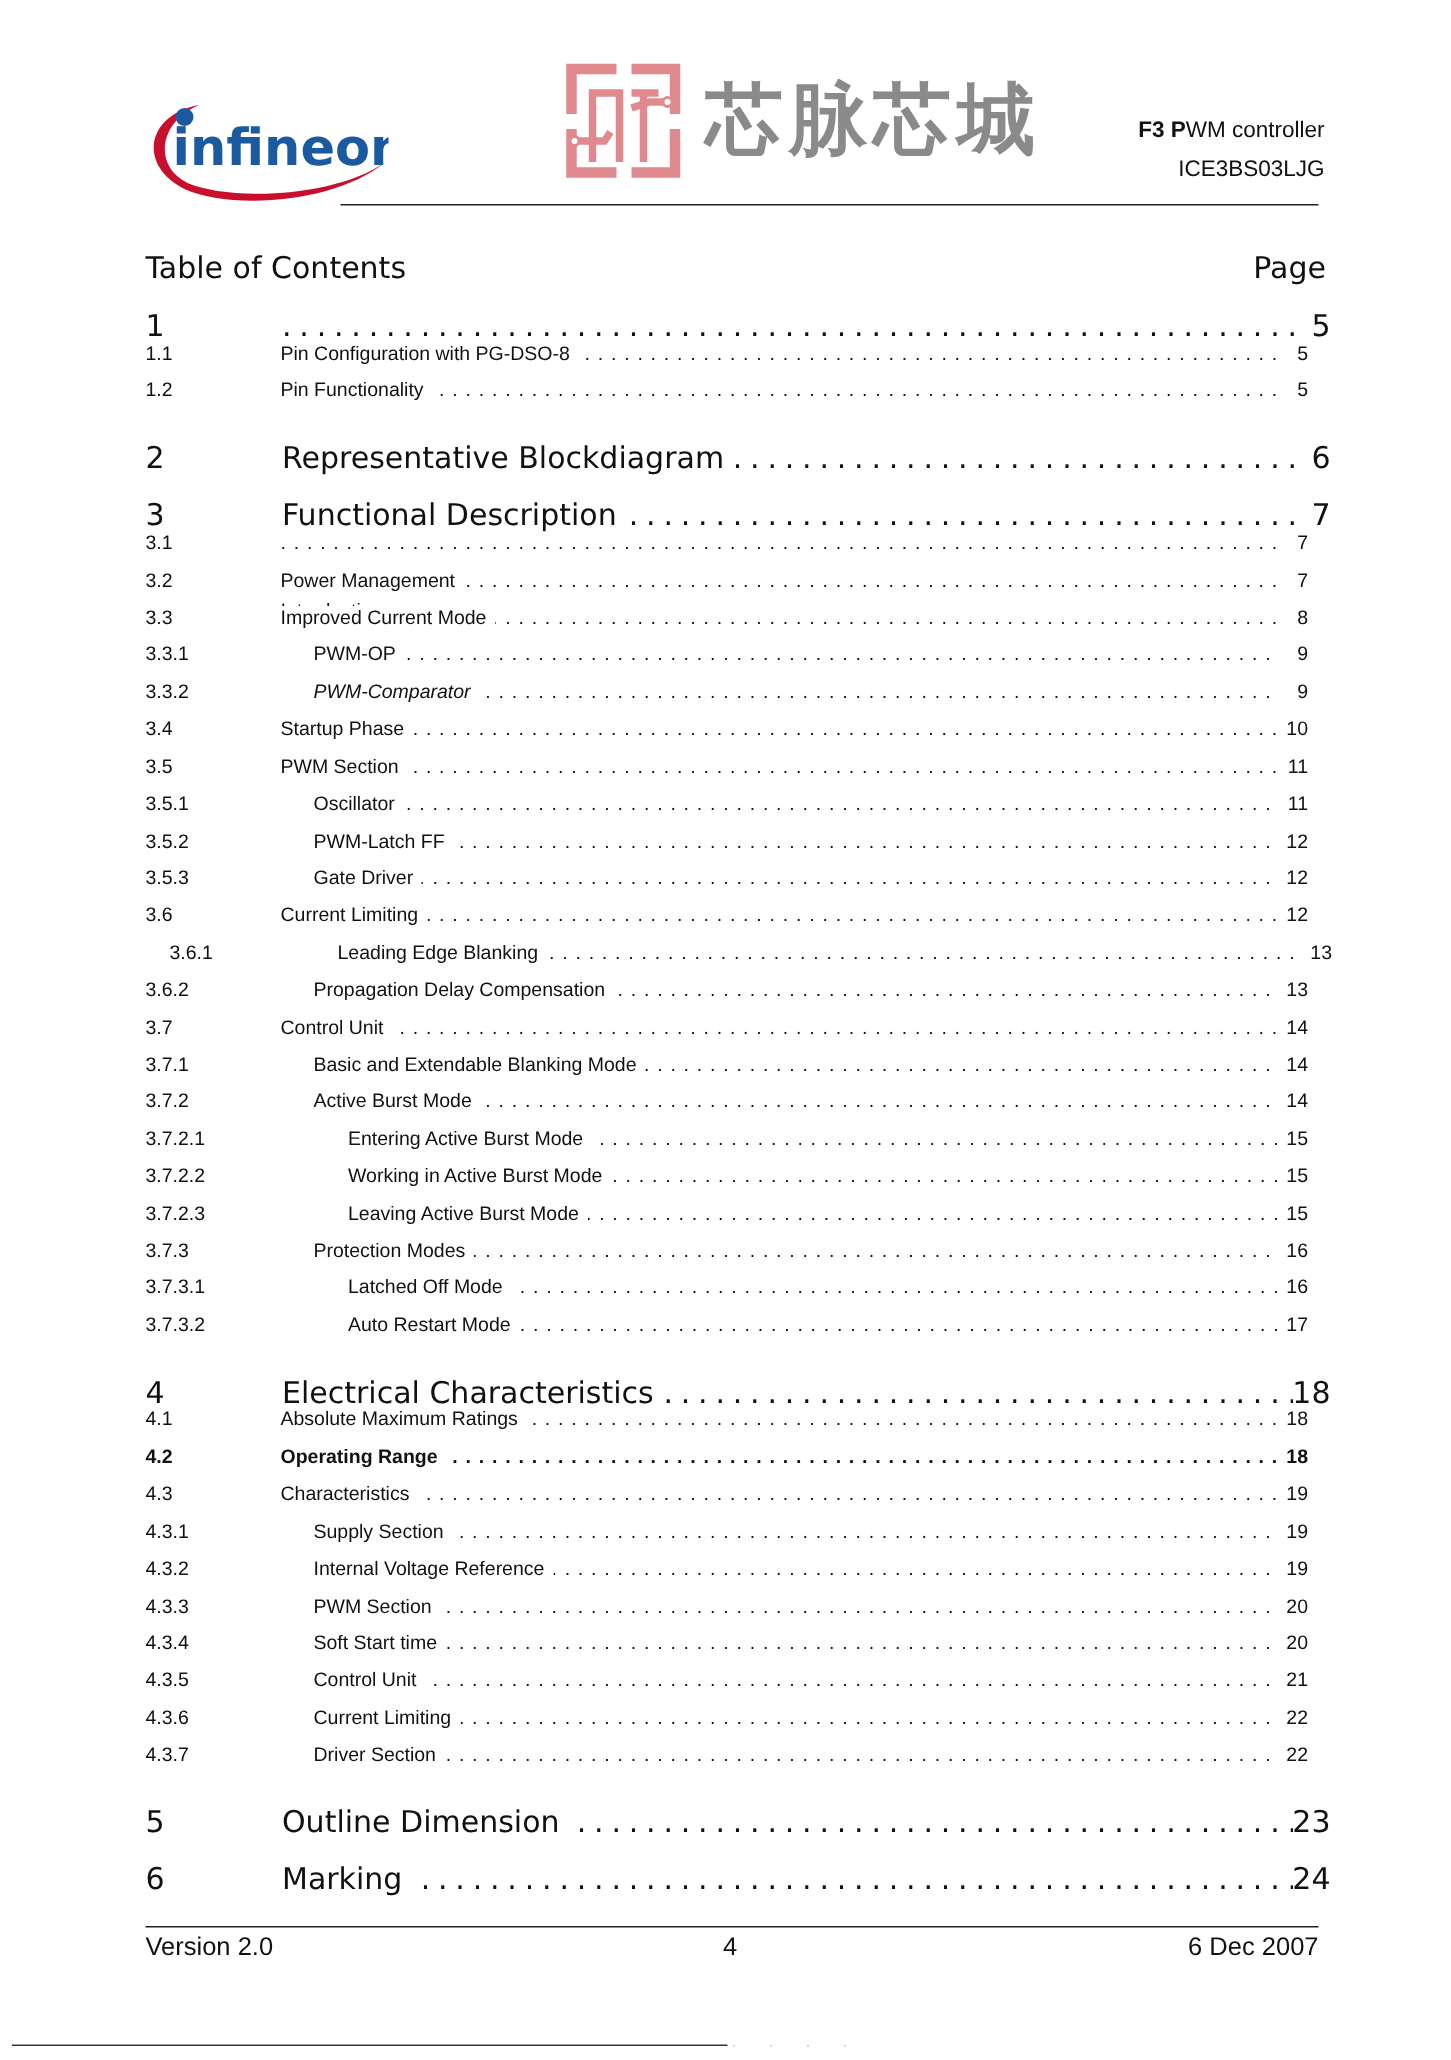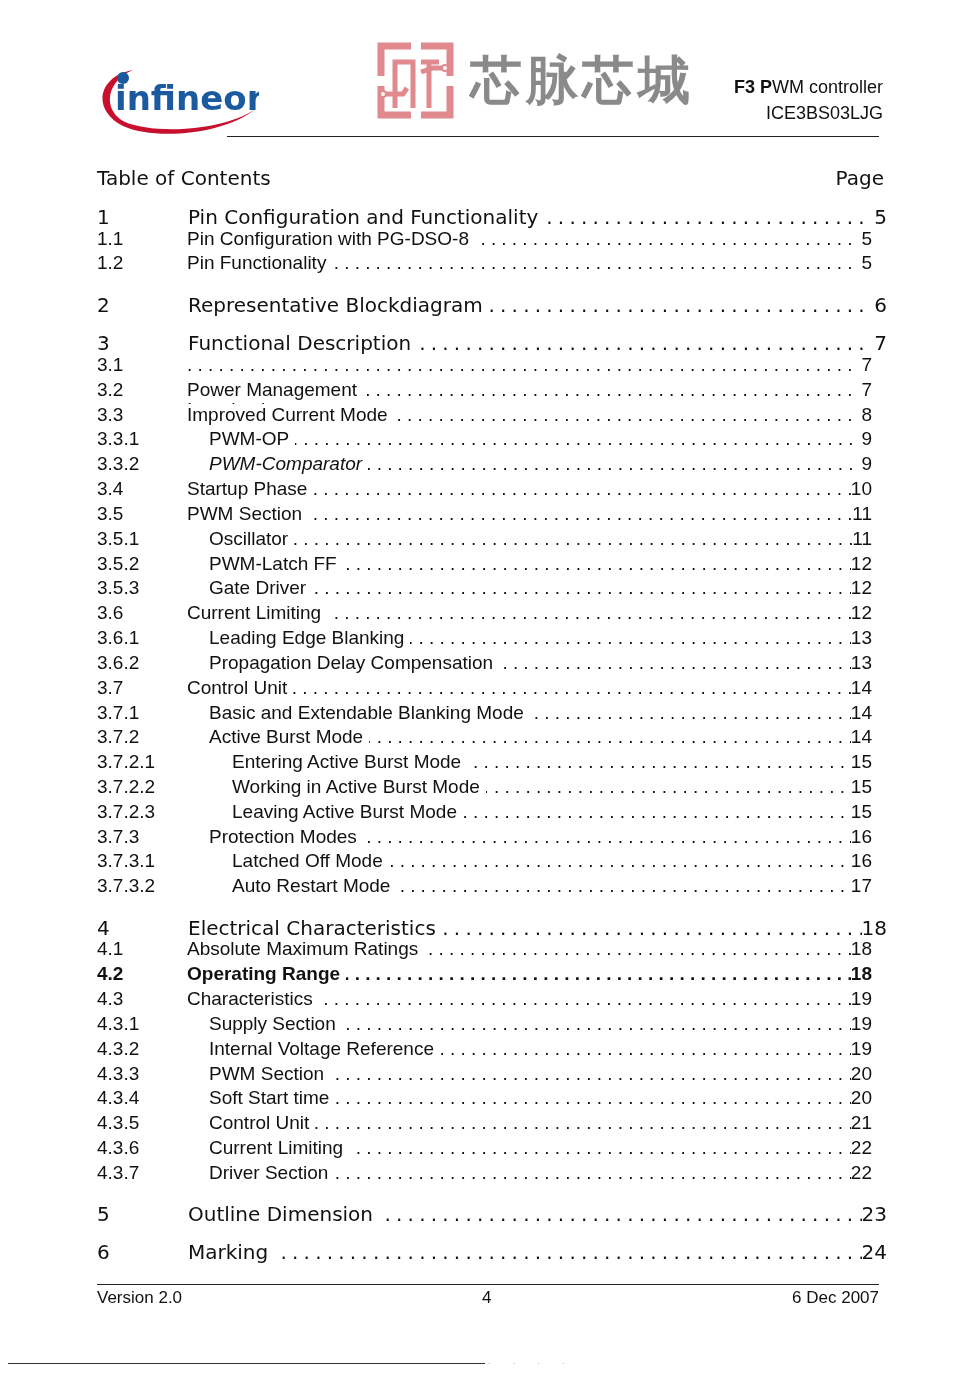--- a/index.html
+++ b/index.html
@@ -2,37 +2,37 @@
 <html><head>
 <meta charset="utf-8">
 <style>
   html, body { margin:0; padding:0; background:#ffffff; }
   body { width:967px; height:1373px; position:relative; overflow:hidden; color:#111; font-family:"Liberation Sans", sans-serif; }
 
   
   .logo { position:absolute; left:93px; top:62px; width:166px; height:76px; }
   .wm-icon { position:absolute; left:377px; top:42px; width:77px; height:77px; }
   .wm-text { position:absolute; left:470px; top:44px; font-family:"DejaVu Sans", sans-serif; font-weight:bold; font-size:52px; color:#8a8a8a; letter-spacing:4px; line-height:72px; white-space:nowrap; }
-  .hdr-title { position:absolute; right:84px; top:74px; text-align:right; font-size:18px; line-height:26px; color:#111; }
+  .hdr-title { position:absolute; right:84px; top:74px; text-align:right; font-size:15px; line-height:26px; color:#111; }
   .hdr-title .f3 { font-weight:bold; }
   .hdr-rule { position:absolute; left:227px; top:136px; width:652px; height:1px; background:#222; }
 
   
   .toc-head { position:absolute; left:97px; top:166px; width:787px; font-family:"DejaVu Sans", sans-serif; font-size:20px; }
   .toc-head .pg { position:absolute; right:0; top:0; }
 
   
   .toc { position:absolute; left:97px; top:0; width:790px; }
   .row { position:absolute; left:0; height:24px; display:flex; align-items:baseline; white-space:nowrap; }
   .row .num { position:absolute; left:0; width:90px; }
   .row .ttl { position:absolute; white-space:nowrap; background:#fff; padding-right:6px; }
   .row .dots { position:absolute; overflow:hidden; white-space:nowrap; letter-spacing:5.2px; }
   .row .page { position:absolute; background:#fff; }
   .l1 { font-family:"DejaVu Sans", sans-serif; font-size:20px; }
-  .l2, .l3, .l4 { font-family:"Liberation Sans", sans-serif; font-size:19px; }
+  .l2, .l3, .l4 { font-family:"Liberation Sans", sans-serif; font-size:13px; }
 
   
   .ftr-rule { position:absolute; left:97px; top:1284px; width:782px; height:1px; background:#222; }
   .ftr { position:absolute; top:1288px; font-size:17px; }
   .bottom-rule { position:absolute; left:8px; top:1363px; width:477px; height:1px; background:#333; }
   .bottom-dots { position:absolute; left:488px; top:1359px; font-size:8px; color:#9aa; letter-spacing:22px; }
 </style>
 </head>
 <body>
 
@@ -73,21 +73,20 @@
 
 <div class="toc-head">
   <span>Table of Contents</span>
   <span class="pg">Page</span>
 </div>
 
 <div class="toc" id="toc">
     <div class="row l1" style="top: 205px; width: 790px;">
       <span class="num">1</span>
       <span class="dots" style="left: 91px; width: 679px;">................................................................................................................................................................</span>
-      <span class="ttl" style="left: 91px;">Pin Configuration and Functionality</span>
       <span class="page" style="right: 0px;">5</span>
     </div>
     <div class="row l2" style="top: 228px; width: 790px;">
       <span class="num">1.1</span>
       <span class="dots" style="left: 90px; width: 665px;">................................................................................................................................................................</span>
       <span class="ttl" style="left: 90px;">Pin Configuration with PG-DSO-8</span>
       <span class="page" style="right: 15px;">5</span>
     </div>
     <div class="row l2" style="top: 252px; width: 790px;">
       <span class="num">1.2</span>
@@ -166,21 +165,21 @@
       <span class="dots" style="left: 112px; width: 643px;">................................................................................................................................................................</span>
       <span class="ttl" style="left: 112px;">Gate Driver</span>
       <span class="page" style="right: 15px;">12</span>
     </div>
     <div class="row l2" style="top: 602px; width: 790px;">
       <span class="num">3.6</span>
       <span class="dots" style="left: 90px; width: 665px;">................................................................................................................................................................</span>
       <span class="ttl" style="left: 90px;">Current Limiting</span>
       <span class="page" style="right: 15px;">12</span>
     </div>
-    <div class="row l3" style="top: 627px; width: 790px;">
+    <div class="row l3" style="top: 627px; width: 790px; margin-left: 16px;">
       <span class="num">3.6.1</span>
       <span class="dots" style="left: 112px; width: 643px;">................................................................................................................................................................</span>
       <span class="ttl" style="left: 112px;">Leading Edge Blanking</span>
       <span class="page" style="right: 15px;">13</span>
     </div>
     <div class="row l3" style="top: 652px; width: 790px;">
       <span class="num">3.6.2</span>
       <span class="dots" style="left: 112px; width: 643px;">................................................................................................................................................................</span>
       <span class="ttl" style="left: 112px;">Propagation Delay Compensation</span>
       <span class="page" style="right: 15px;">13</span>

